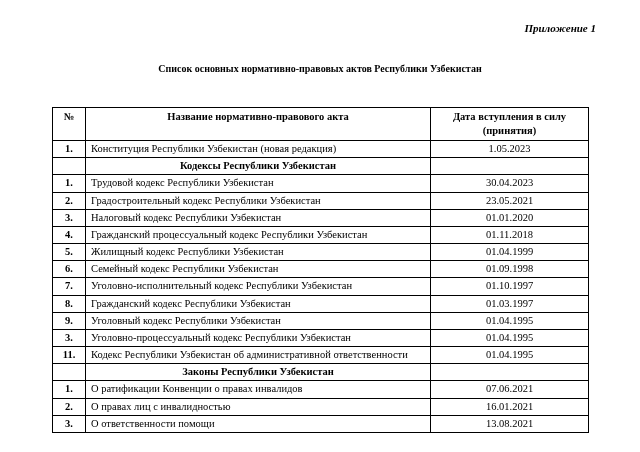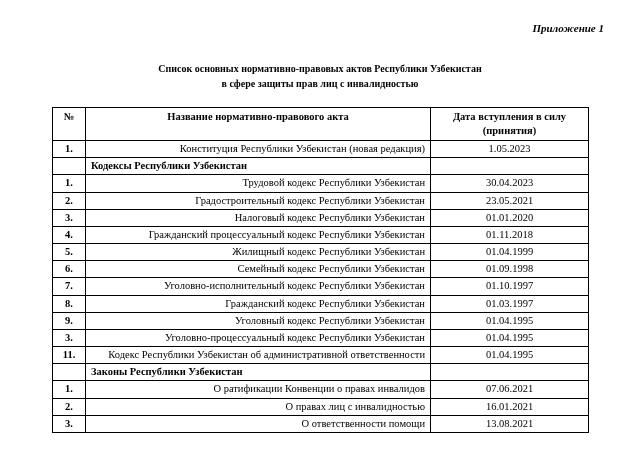--- a/index.html
+++ b/index.html
@@ -12,21 +12,21 @@
     width: 640px;
     height: 452px;
     background: #ffffff;
     font-family: "Liberation Serif", serif;
     color: #000000;
     overflow: hidden;
   }
   .annotation {
     position: absolute;
     top: 22px;
-    right: 36px;
+    right: 44px;
     font-size: 11px;
     font-weight: bold;
     font-style: italic;
   }
   .doc-title {
     position: absolute;
     top: 62px;
     left: 0;
     width: 100%;
     text-align: center;
@@ -57,38 +57,37 @@
   table.acts thead th {
     font-weight: bold;
     text-align: center;
     height: 29px;
     padding-top: 2px;
   }
   td.num {
     text-align: center;
     font-weight: bold;
   }
-  td.name { text-align: right; margin-left: 8px; }
+  td.name { text-align: left; margin-left: 8px; }
   td.date { text-align: center; }
   td.section {
-    text-align: left;
+    text-align: center;
     font-weight: bold;
   }
   table.acts tbody td { height: 13px; }
 </style>
 </head>
 <body>
 
 <div class="page">
 
   <div class="annotation">Приложение 1</div>
 
   <div class="doc-title">
     <div>Список основных нормативно-правовых актов Республики Узбекистан</div>
-    <div>в сфере защиты прав лиц с инвалидностью</div>
   </div>
 
   <table class="acts">
     <colgroup>
       <col class="c-num">
       <col class="c-name">
       <col class="c-date">
     </colgroup>
     <thead>
       <tr>

